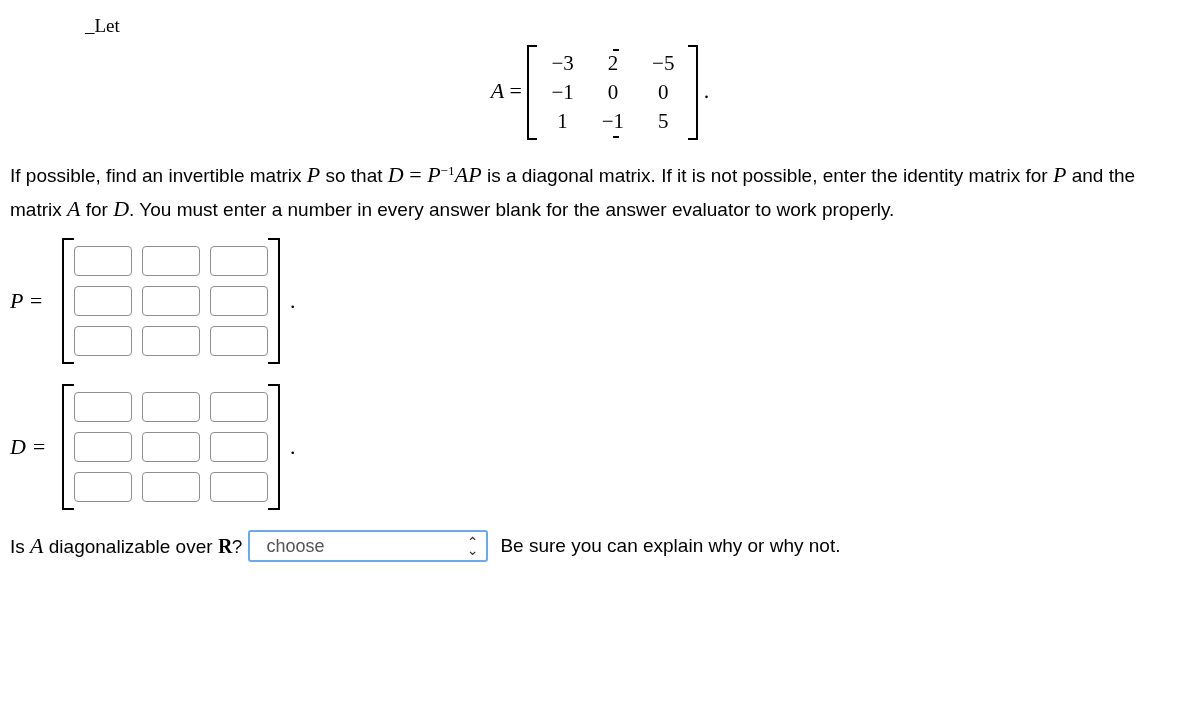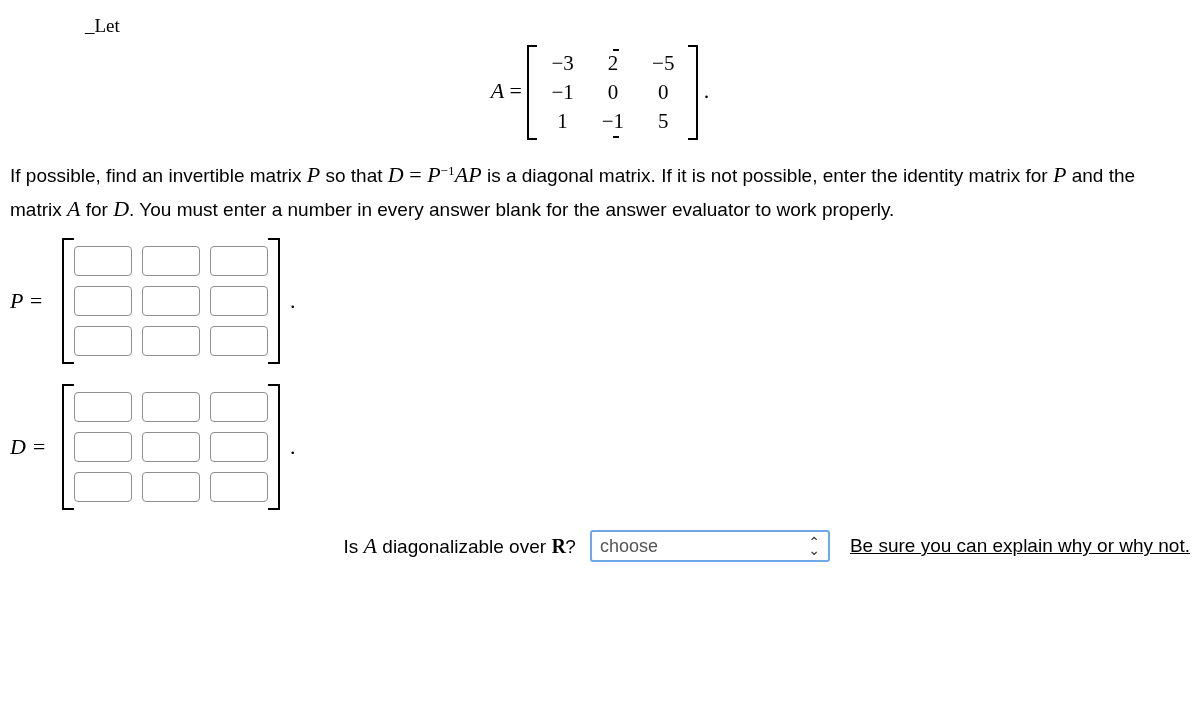--- a/index.html
+++ b/index.html
@@ -112,38 +112,37 @@
     }
     .period {
       font-family: 'Times New Roman', Times, serif;
       font-size: 22px;
       margin-left: 10px;
       align-self: center;
     }
     .final-row {
       display: flex;
       align-items: center;
-      gap: 14px;
+      gap: 6px;
       margin-top: 18px;
-      justify-content: flex-end;
     }
     .select-wrap {
       position: relative;
       display: inline-flex;
       align-items: center;
     }
     .diag-select {
       appearance: none;
       -webkit-appearance: none;
       border: 2px solid #6fa8e6;
       border-radius: 3px;
       background: #fff;
       font-size: 18px;
       color: #555;
-      padding: 4px 60px 4px 8px;
+      padding: 4px 60px 4px 16px;
       height: 32px;
       width: 240px;
       box-sizing: border-box;
     }
     .select-caret {
       position: absolute;
       right: 10px;
       pointer-events: none;
       font-size: 14px;
       color: #333;
@@ -253,14 +252,14 @@
   </span>
   <span class="select-wrap">
     <select class="diag-select">
       <option>choose</option>
     </select>
     <span class="select-caret">
       <span>⌃</span>
         <span>⌄</span>
     </span>
   </span>
-  <span style="margin-left:6px;text-decoration:underline;">Be sure you can explain why or why not.</span>
+  <span style="margin-left:6px;">Be sure you can explain why or why not.</span>
 </div>
 
 </body></html>

